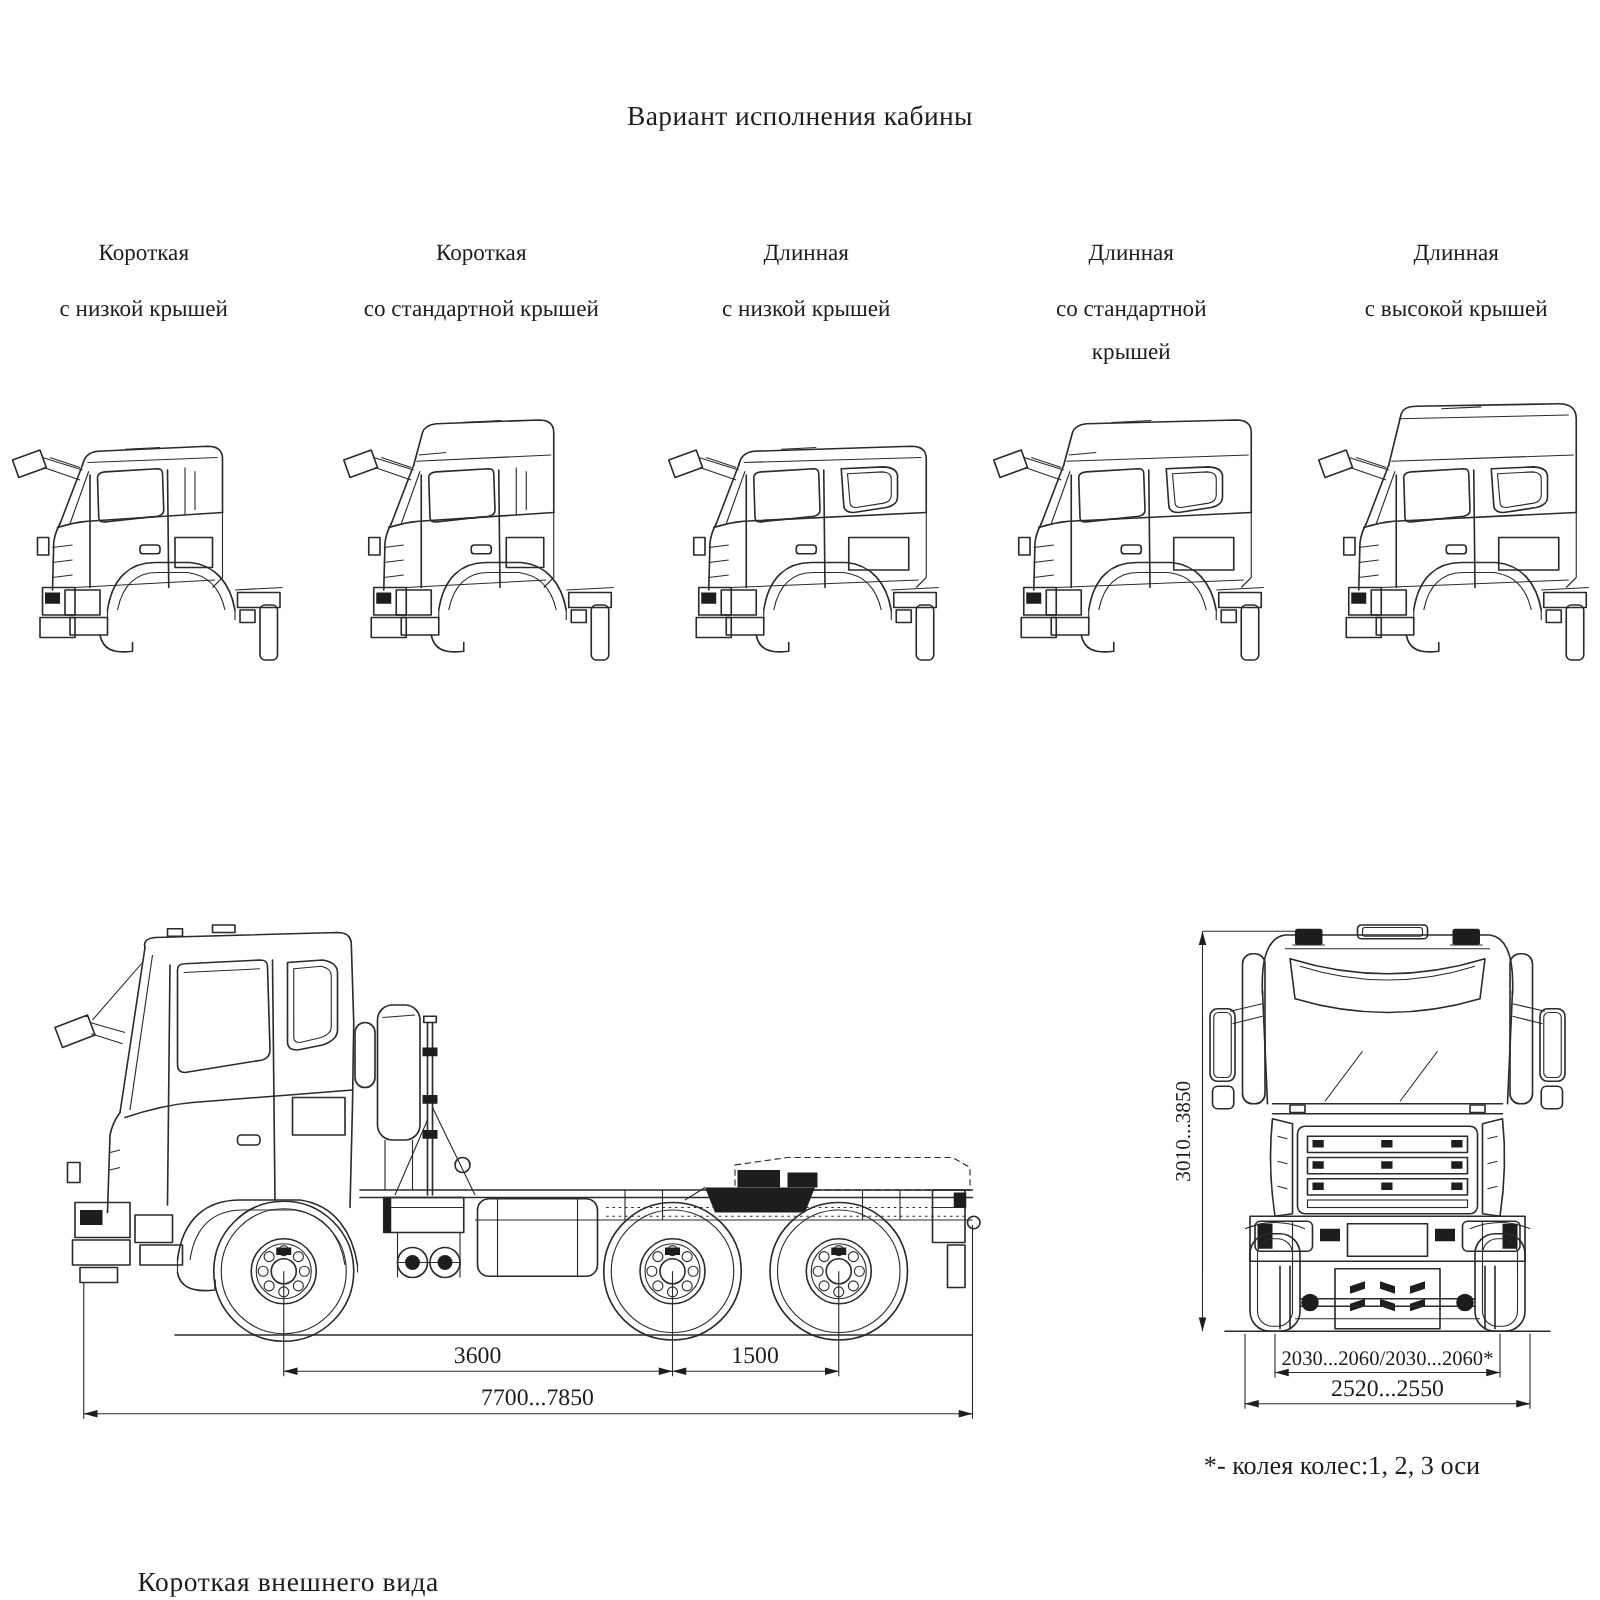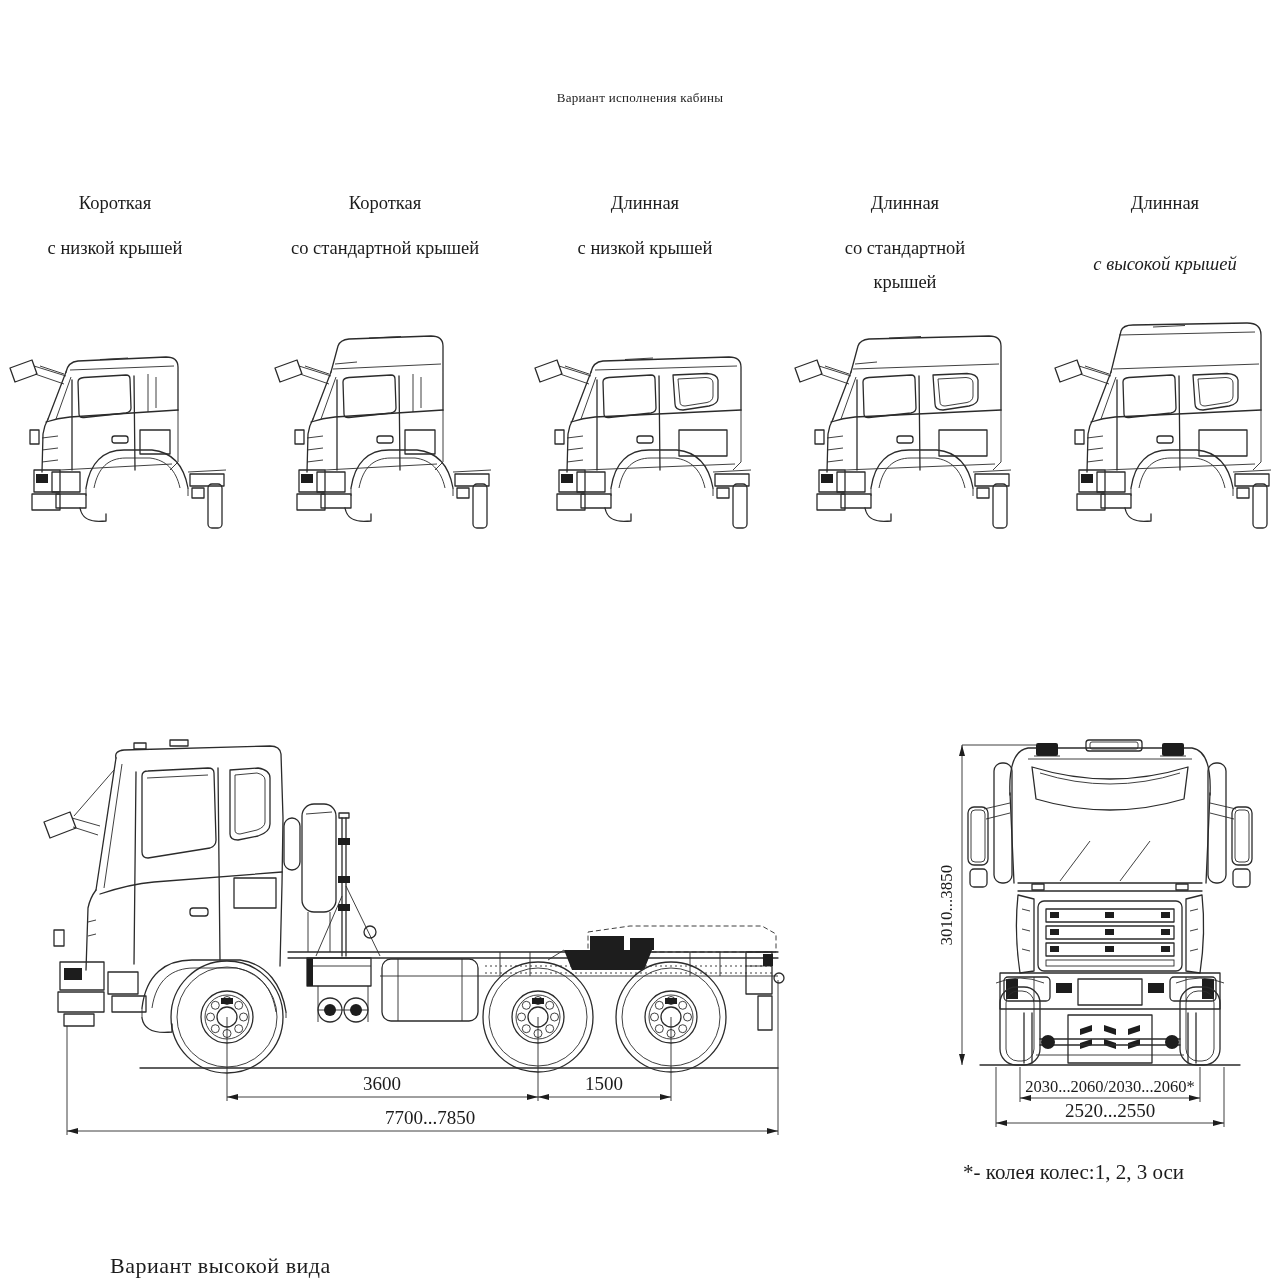--- a/index.html
+++ b/index.html
@@ -1,20 +1,20 @@
 <!DOCTYPE html>
 <html><head>
 <meta charset="utf-8">
 <style>
   html,body{margin:0;padding:0;background:#ffffff;}
   .page{
     position:relative;width:1280px;height:1280px;background:#ffffff;
     overflow:hidden;font-family:"Liberation Serif","DejaVu Serif",serif;color:#1c1c1c;
   }
-  .title{position:absolute;left:0;right:0;top:90px;text-align:center;font-size:13px;letter-spacing:.3px;}
+  .title{position:absolute;left:0;right:0;top:80px;text-align:center;font-size:22px;letter-spacing:.3px;}
   .col-label{position:absolute;text-align:center;font-size:18.5px;line-height:34px;}
   .cab-slot{position:absolute;width:240px;height:230px;}
   .cab-slot svg{display:block;width:100%;height:100%;}
   .footnote{position:absolute;left:963px;top:1160px;font-size:21px;text-align:center;}
   .cutoff-text{position:absolute;left:110px;top:1253px;font-size:22px;letter-spacing:.5px;}
   .ln{stroke:#2b2b2b;stroke-width:1.3;fill:none;stroke-linejoin:round;stroke-linecap:round;}
   .thin{stroke:#2b2b2b;stroke-width:0.9;fill:none;}
   .dk{fill:#1d1d1d;stroke:none;}
   .dim{stroke:#2b2b2b;stroke-width:0.9;fill:none;}
   text.dimtxt{fill:#1c1c1c;font-family:"Liberation Serif","DejaVu Serif",serif;}
@@ -29,21 +29,21 @@
   <div class="col-label" style="left:15px;top:186px;width:200px;">Короткая</div>
   <div class="col-label" style="left:255px;top:186px;width:260px;">Короткая</div>
   <div class="col-label" style="left:525px;top:186px;width:240px;">Длинная</div>
   <div class="col-label" style="left:790px;top:186px;width:230px;">Длинная</div>
   <div class="col-label" style="left:1050px;top:186px;width:230px;">Длинная</div>
 
   <div class="col-label" style="left:15px;top:231px;width:200px;">с низкой крышей</div>
   <div class="col-label" style="left:255px;top:231px;width:260px;">со стандартной крышей</div>
   <div class="col-label" style="left:525px;top:231px;width:240px;">с низкой крышей</div>
   <div class="col-label" style="left:830px;top:231px;width:150px;">со стандартной крышей</div>
-  <div class="col-label" style="left:1050px;top:247px;width:230px;font-style:italic;">с высокой крышей</div>
+  <div class="col-label" style="left:1050px;top:231px;width:230px;">с высокой крышей</div>
 
   <div class="cab-slot" style="left:0px;top:322px;">
       <svg viewBox="0 0 240 230">
         <path class="ln" d="M66,50 Q68,40 78,39 L166,35 Q178,35 178,45 L178,88"></path>
         <path class="thin" d="M70,48 L174,44"></path>
         <path class="thin" d="M100,37.5 L128,36"></path>
         <path class="ln" d="M10,46 L32,38 L37,52 L15,60 Z"></path>
         <path class="thin" d="M34,44 L66,54 M35,52 L64,62 M64,52 L40,44"></path>
         <path class="ln" d="M66,50 L48,97"></path>
         <path class="thin" d="M71,55 L56,97"></path>
@@ -471,14 +471,14 @@
       <polygon class="dk" points="260,365 249,362 249,368"></polygon>
       <text class="dimtxt" x="170" y="359" font-size="16.5" text-anchor="middle">2030...2060/2030...2060*</text>
       <path class="dim" d="M56,334 L56,394 M284,334 L284,394 M56,390 L284,390"></path>
       <polygon class="dk" points="56,390 67,387 67,393"></polygon>
       <polygon class="dk" points="284,390 273,387 273,393"></polygon>
       <text class="dimtxt" x="170" y="384" font-size="19" text-anchor="middle">2520...2550</text>
     </g>
   </svg>
 
   <div class="footnote">*- колея колес:1, 2, 3 оси</div>
-  <div class="cutoff-text">Вариант высокой вида</div>
+  <div class="cutoff-text">Короткая внешнего вида</div>
 </div>
 
 </body></html>

